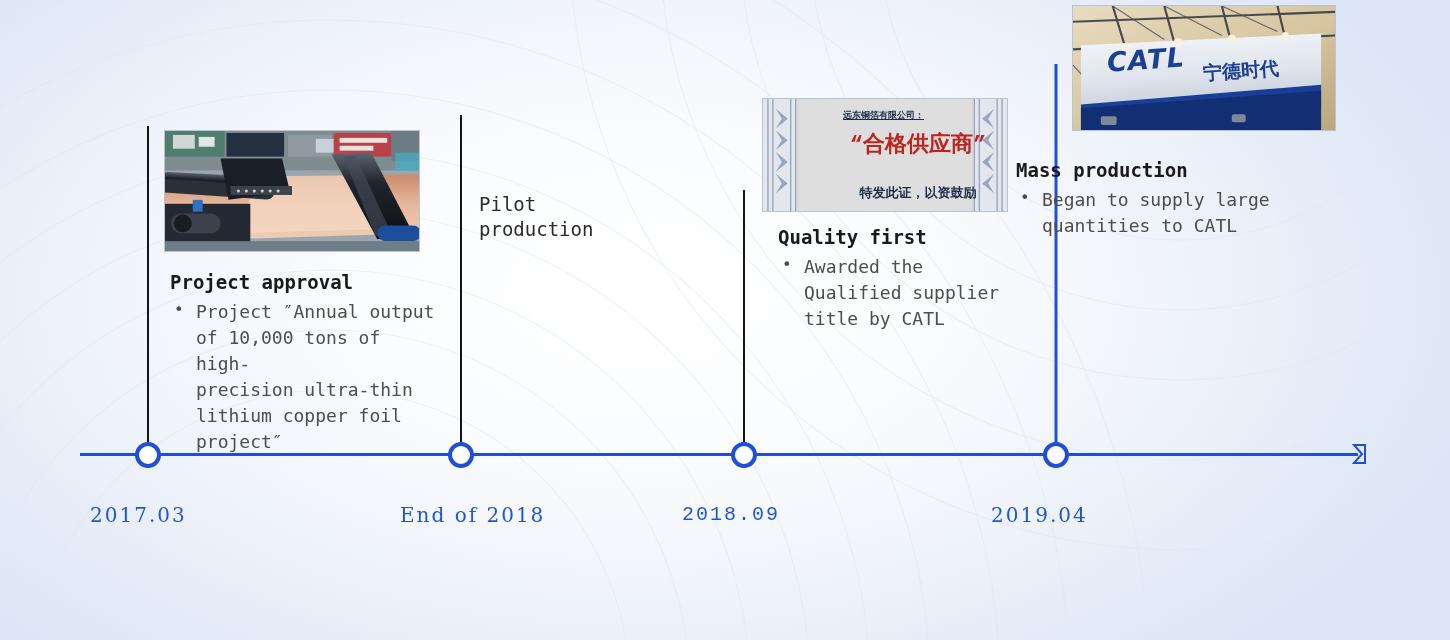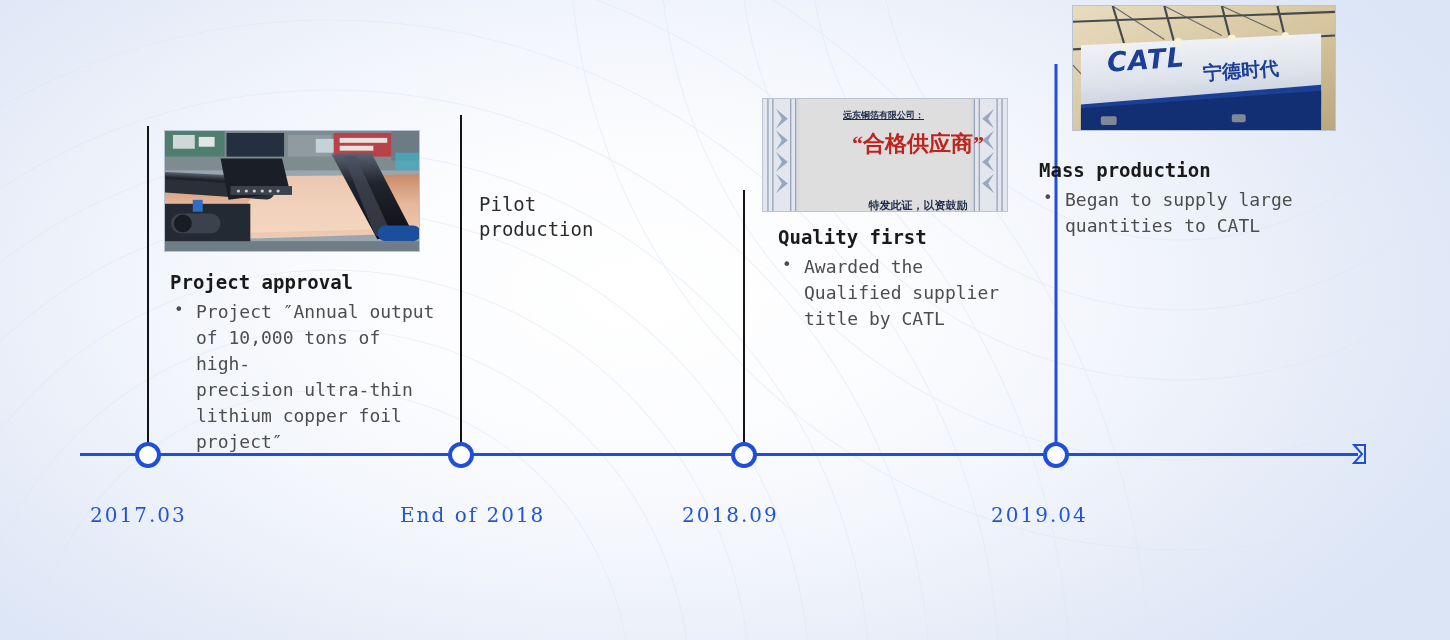--- a/index.html
+++ b/index.html
@@ -264,35 +264,35 @@
           <path d="M233 10 L221 20 L233 30 L227 20 Z"></path>
           <path d="M233 32 L221 42 L233 52 L227 42 Z"></path>
           <path d="M233 54 L221 64 L233 74 L227 64 Z"></path>
           <path d="M233 76 L221 86 L233 96 L227 86 Z"></path>
         </g>
       </g>
       <rect x="36" y="0" width="174" height="114" fill="#dedede"></rect>
     </svg>
     <div style="position:absolute; left:0; top:0; width:100%; height:100%;margin-left:32px;">
       <div class="cert-text-top" style="position:absolute; left:48px; top:10px; font-size:9px; color:#1c2a4a; font-weight:bold; text-decoration:underline;">远东铜箔有限公司：</div>
-      <div style="position:absolute; left:48px; top:30px; width:150px; text-align:center; font-size:22px; color:#c0221c; font-weight:bold; font-family:Liberation Serif, serif;">“合格供应商”</div>
-      <div style="position:absolute; left:48px; top:99px; width:150px; text-align:center; font-size:11px; color:#1c2a4a; font-weight:bold;">特发此证，以资鼓励</div>
+      <div style="position:absolute; left:48px; top:30px; width:150px; text-align:center; font-size:22px; color:#c0221c; font-weight:bold; font-family:Liberation Mono, monospace;">“合格供应商”</div>
+      <div style="position:absolute; left:48px; top:85px; width:150px; text-align:center; font-size:13px; color:#1c2a4a; font-weight:bold;">特发此证，以资鼓励</div>
     </div>
   </div>
 
   <div class="block" style="left:778px; top:225px; width:250px;">
     <div class="block-title">Quality first</div>
     <ul class="bullet-list">
       <li>Awarded the
 Qualified supplier
 title by CATL</li>
     </ul>
   </div>
 
-  <div class="date-label" style="left:682px;">2018.09</div>
+  <div class="date-label" style="left:682px;font-family:Liberation Mono, monospace;">2018.09</div>
 
   <div class="stem blue" style="left:1056px; top:64px; height:382px;"></div>
   <div class="marker" style="left:1056px;"></div>
 
   <div class="photo" style="left:1072px; top:5px; width:264px; height:126px;">
     <svg viewBox="0 0 264 126" preserveAspectRatio="none">
       <defs>
         <linearGradient id="ceil" x1="0" y1="0" x2="1" y2="1">
           <stop offset="0%" stop-color="#e8dcc0"></stop>
           <stop offset="55%" stop-color="#d6c59e"></stop>
@@ -332,21 +332,21 @@
 
       <rect x="28" y="112" width="16" height="9" rx="2" fill="#7f8896"></rect>
       <rect x="160" y="110" width="14" height="8" rx="2" fill="#7f8896"></rect>
     </svg>
     <div style="position:absolute; left:0; top:0; width:100%; height:100%;">
       <div style="position:absolute; left:34px; top:38px; font-family:'DejaVu Sans','Liberation Sans',sans-serif; font-weight:bold; font-style:italic; font-size:27px; color:#1b3f96; letter-spacing:1px; transform:rotate(-4deg);">CATL</div>
       <div style="position:absolute; left:130px; top:52px; font-family:'DejaVu Sans','Liberation Sans',sans-serif; font-weight:bold; font-size:19px; color:#1b3f96; transform:rotate(-4deg);">宁德时代</div>
     </div>
   </div>
 
-  <div class="block" style="left:1039px; top:158px; width:270px;">
+  <div class="block" style="left:1016px; top:158px; width:270px;">
     <div class="block-title">Mass production</div>
     <ul class="bullet-list">
       <li>Began to supply large
 quantities to CATL</li>
     </ul>
   </div>
 
   <div class="date-label" style="left:991px;">2019.04</div>
 
 </div>

